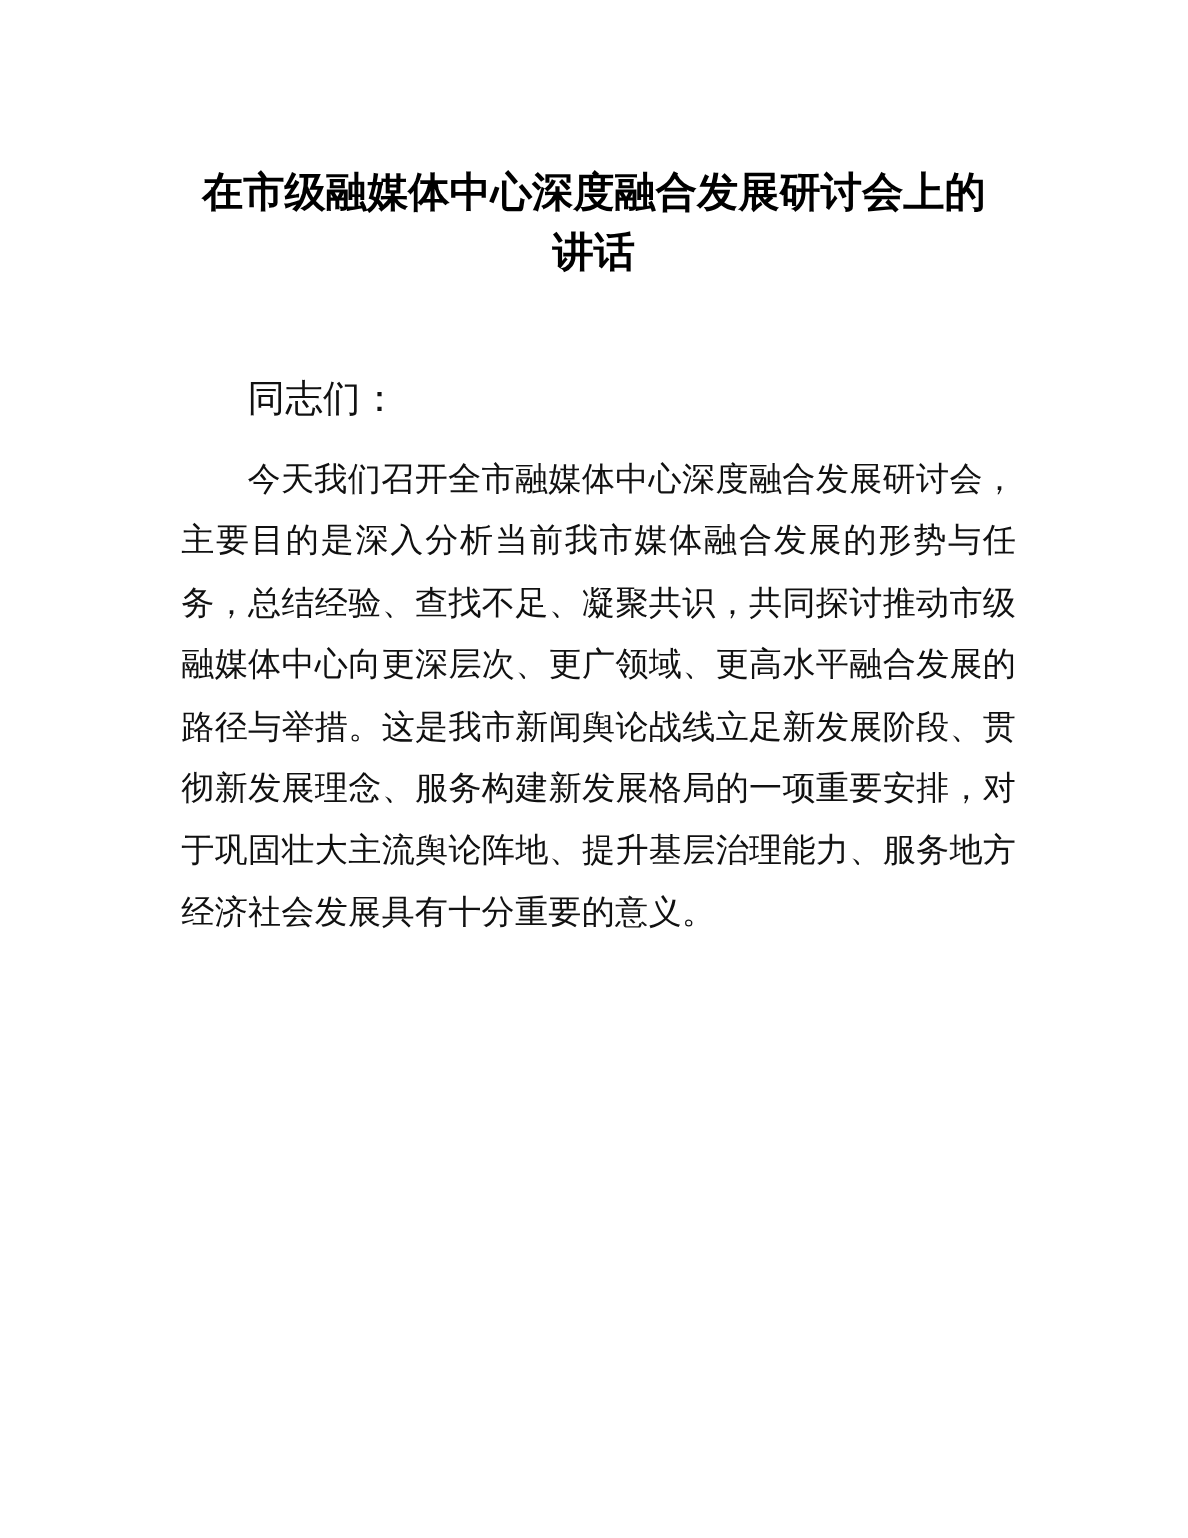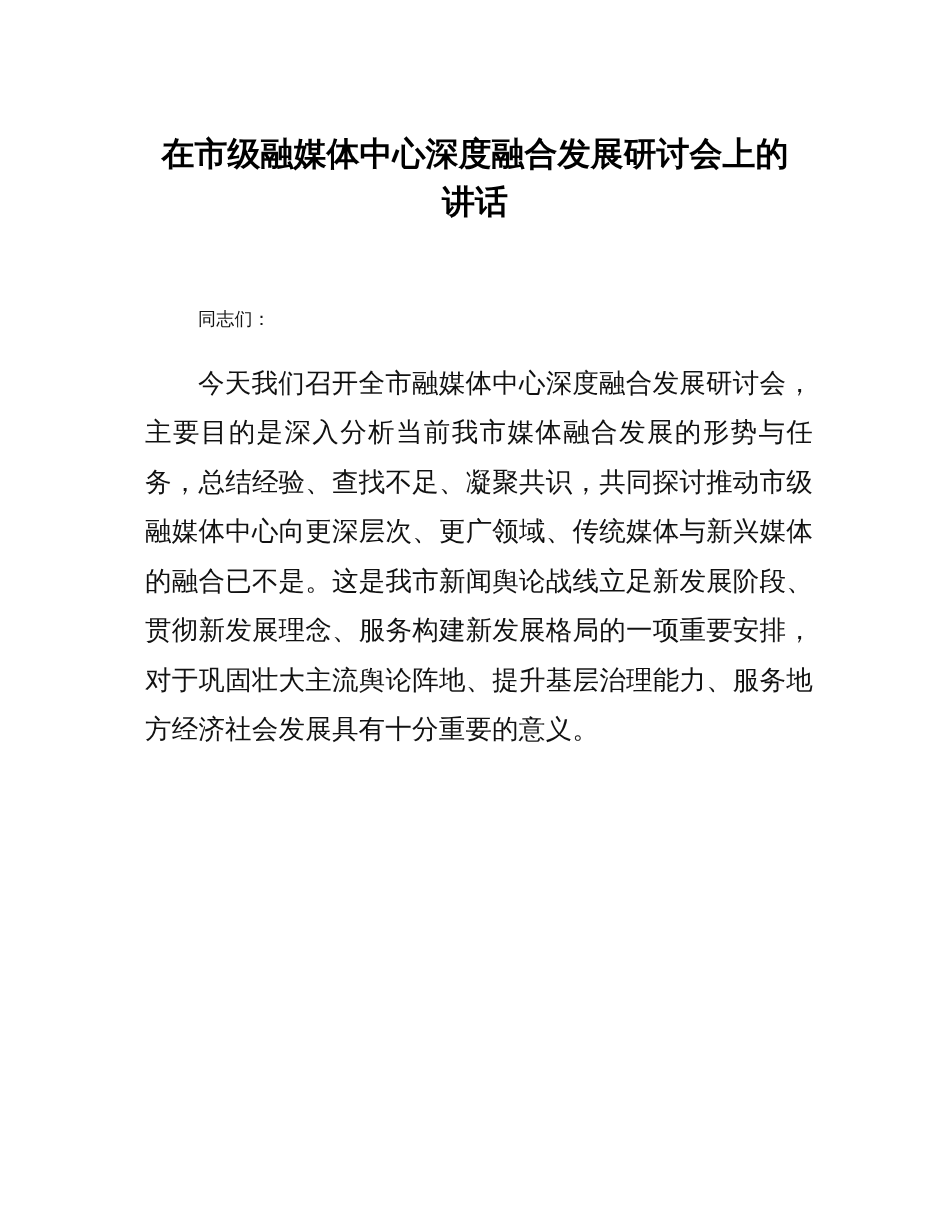--- a/index.html
+++ b/index.html
@@ -48,36 +48,36 @@
     text-indent: 53px;
     letter-spacing: 0.2px;
     word-break: break-all;
   }
   .para + .para {
     margin-top: 13px;
   }
   .greeting {
     margin: 0 0 14px 0;
     font-family: Liberation Serif, serif;
-    font-size: 18px;
+    font-size: 30px;
     line-height: 49.5px;
     color: #111111;
     text-indent: 53px;
     letter-spacing: 0.2px;
   }
 </style>
 </head>
 <body>
 
 <div class="page">
 
   <h1 class="doc-title">在市级融媒体中心深度融合发展研讨会上的讲话</h1>
 
   <div class="body-block">
 
     <p class="greeting">同志们：</p>
 
-    <p class="para">今天我们召开全市融媒体中心深度融合发展研讨会，主要目的是深入分析当前我市媒体融合发展的形势与任务，总结经验、查找不足、凝聚共识，共同探讨推动市级融媒体中心向更深层次、更广领域、传统媒体与新兴媒体的融合已不是。这是我市新闻舆论战线立足新发展阶段、贯彻新发展理念、服务构建新发展格局的一项重要安排，对于巩固壮大主流舆论阵地、提升基层治理能力、服务地方经济社会发展具有十分重要的意义。</p>
+    <p class="para">今天我们召开全市融媒体中心深度融合发展研讨会，主要目的是深入分析当前我市媒体融合发展的形势与任务，总结经验、查找不足、凝聚共识，共同探讨推动市级融媒体中心向更深层次、更广领域、更高水平融合发展的路径与举措。这是我市新闻舆论战线立足新发展阶段、贯彻新发展理念、服务构建新发展格局的一项重要安排，对于巩固壮大主流舆论阵地、提升基层治理能力、服务地方经济社会发展具有十分重要的意义。</p>
 
 
   </div>
 
 </div>
 
 </body></html>

